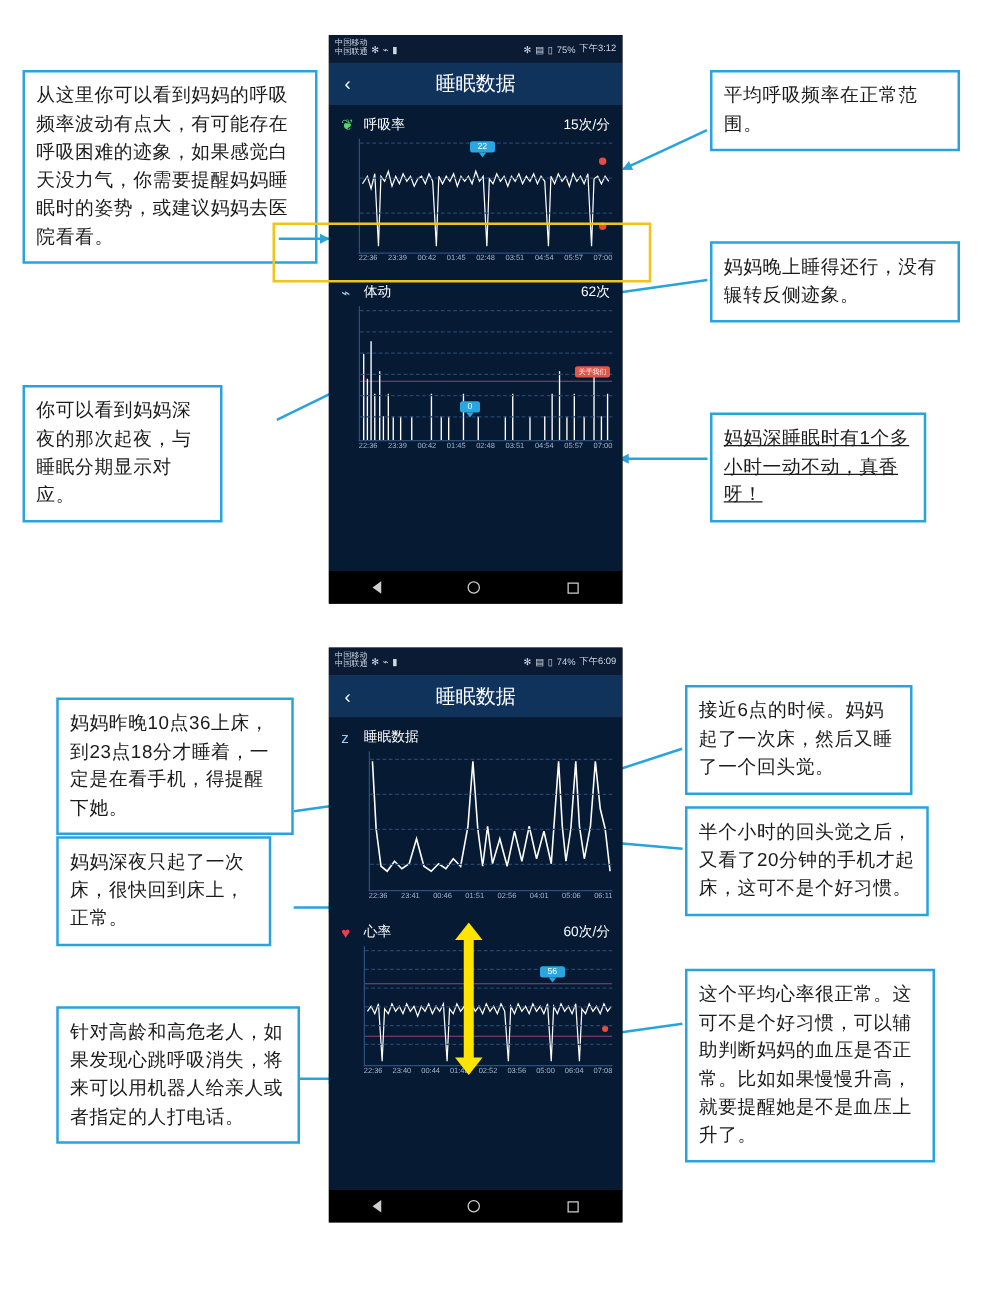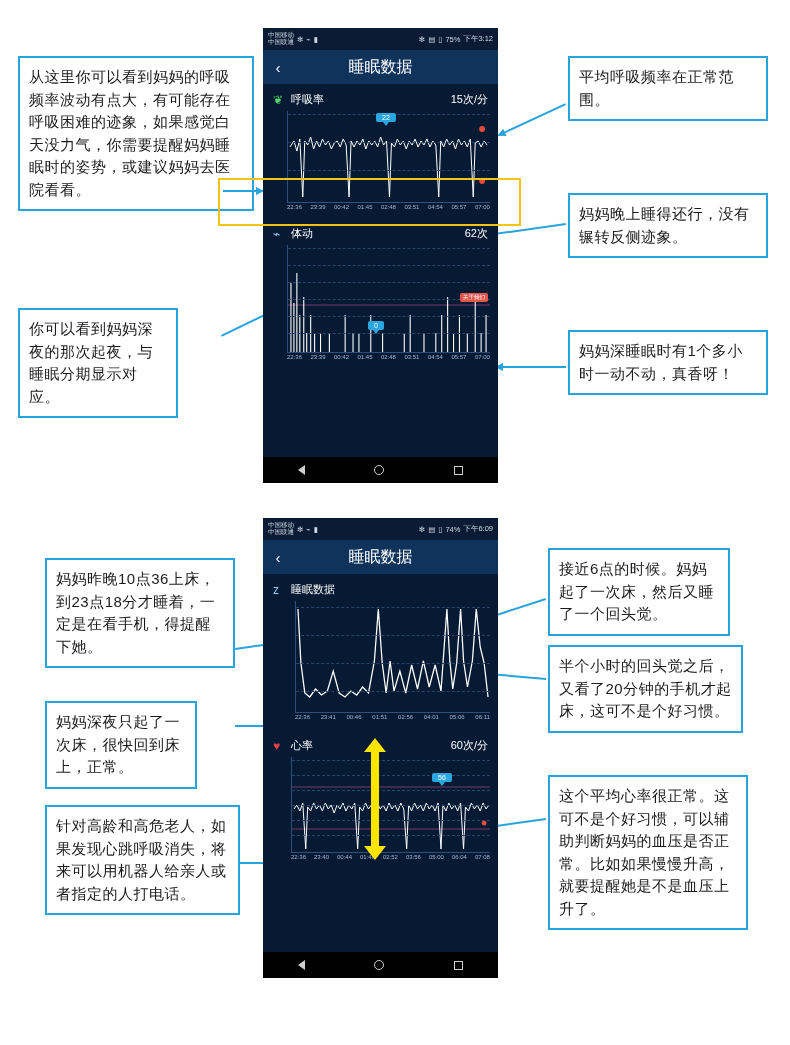--- a/index.html
+++ b/index.html
@@ -167,21 +167,21 @@
   <div class="callout" style="left:18px; top:308px; width:160px;">
     <span>你可以看到妈妈深夜的那次起夜，与睡眠分期显示对应。</span>
   </div>
 
   <div class="callout" style="left:568px; top:56px; width:200px;">
     <span>平均呼吸频率在正常范围。</span>
   </div>
   <div class="callout" style="left:568px; top:193px; width:200px;">
     <span>妈妈晚上睡得还行，没有辗转反侧迹象。</span>
   </div>
-  <div class="callout" style="left:568px; top:330px; width:200px;">
+  <div class="callout" style="left:568px; top:330px; width:173px;text-decoration:underline;">
     <span>妈妈深睡眠时有1个多小时一动不动，真香呀！</span>
   </div>
 
   <div class="conn arrow" style="left:223px; top:190px; width:40px;"></div>
   <div class="conn arrow" style="left:221px; top:335px; width:135px; transform: rotate(-26deg);"></div>
   <div class="conn arrow" style="left:566px; top:105px; width:74px; transform: rotate(155deg);"></div>
   <div class="conn arrow" style="left:566px; top:225px; width:90px; transform: rotate(172deg);"></div>
   <div class="conn arrow" style="left:566px; top:368px; width:70px; transform: rotate(180deg);"></div>
 
   <div class="phone" style="left:263px; top:28px; height:455px;">
@@ -322,21 +322,21 @@
     </div>
   </div>
 
   <div class="hl-box" style="left:218px; top:178px; width:303px; height:48px;"></div>
 
   <div class="divider-space" style="top:492px; height:26px;"></div>
 
   <div class="callout" style="left:45px; top:558px; width:190px;">
     <span>妈妈昨晚10点36上床，到23点18分才睡着，一定是在看手机，得提醒下她。</span>
   </div>
-  <div class="callout" style="left:45px; top:701px; width:152px;">
+  <div class="callout" style="left:45px; top:669px; width:172px;">
     <span>妈妈深夜只起了一次床，很快回到床上，正常。</span>
   </div>
   <div class="callout" style="left:45px; top:805px; width:195px;">
     <span>针对高龄和高危老人，如果发现心跳呼吸消失，将来可以用机器人给亲人或者指定的人打电话。</span>
   </div>
 
   <div class="callout" style="left:548px; top:548px; width:182px;">
     <span>接近6点的时候。妈妈起了一次床，然后又睡了一个回头觉。</span>
   </div>
   <div class="callout" style="left:548px; top:645px; width:195px;">

